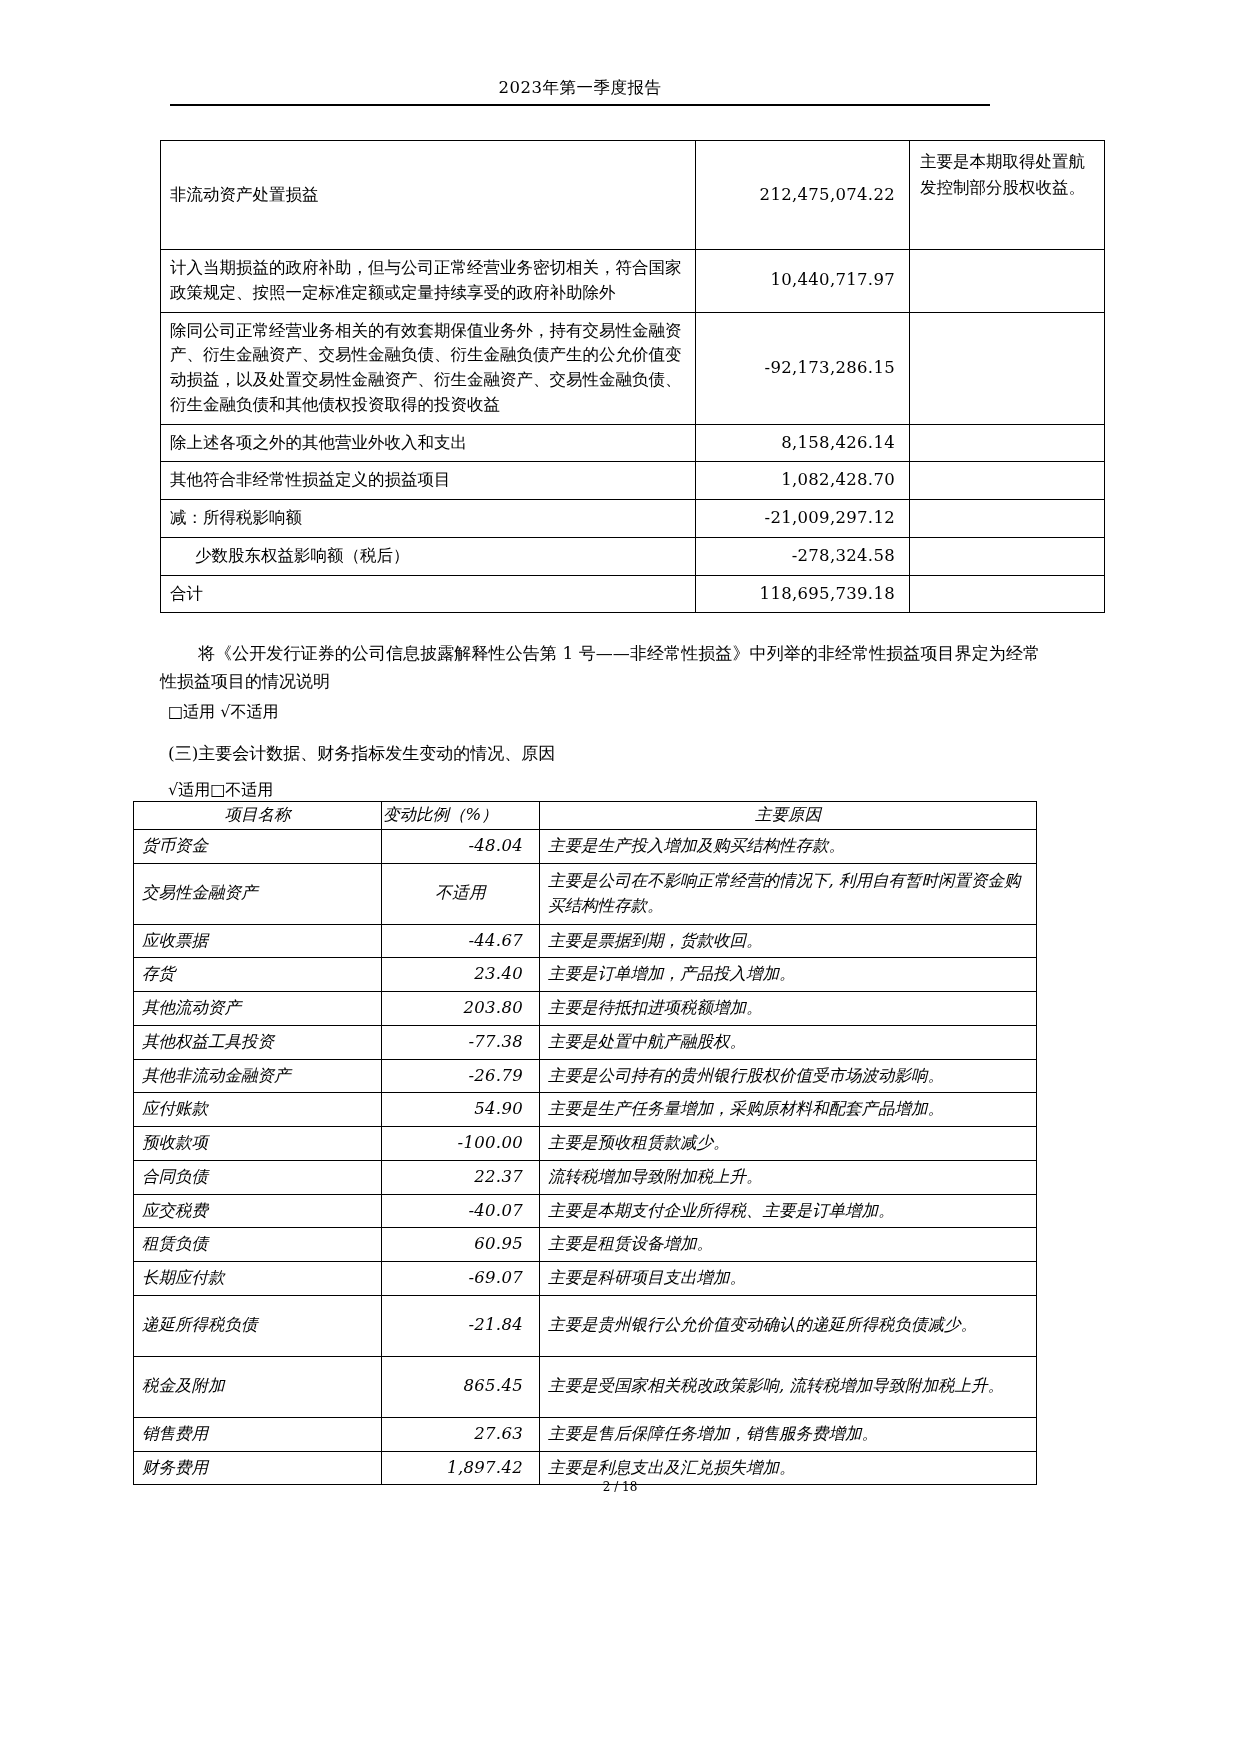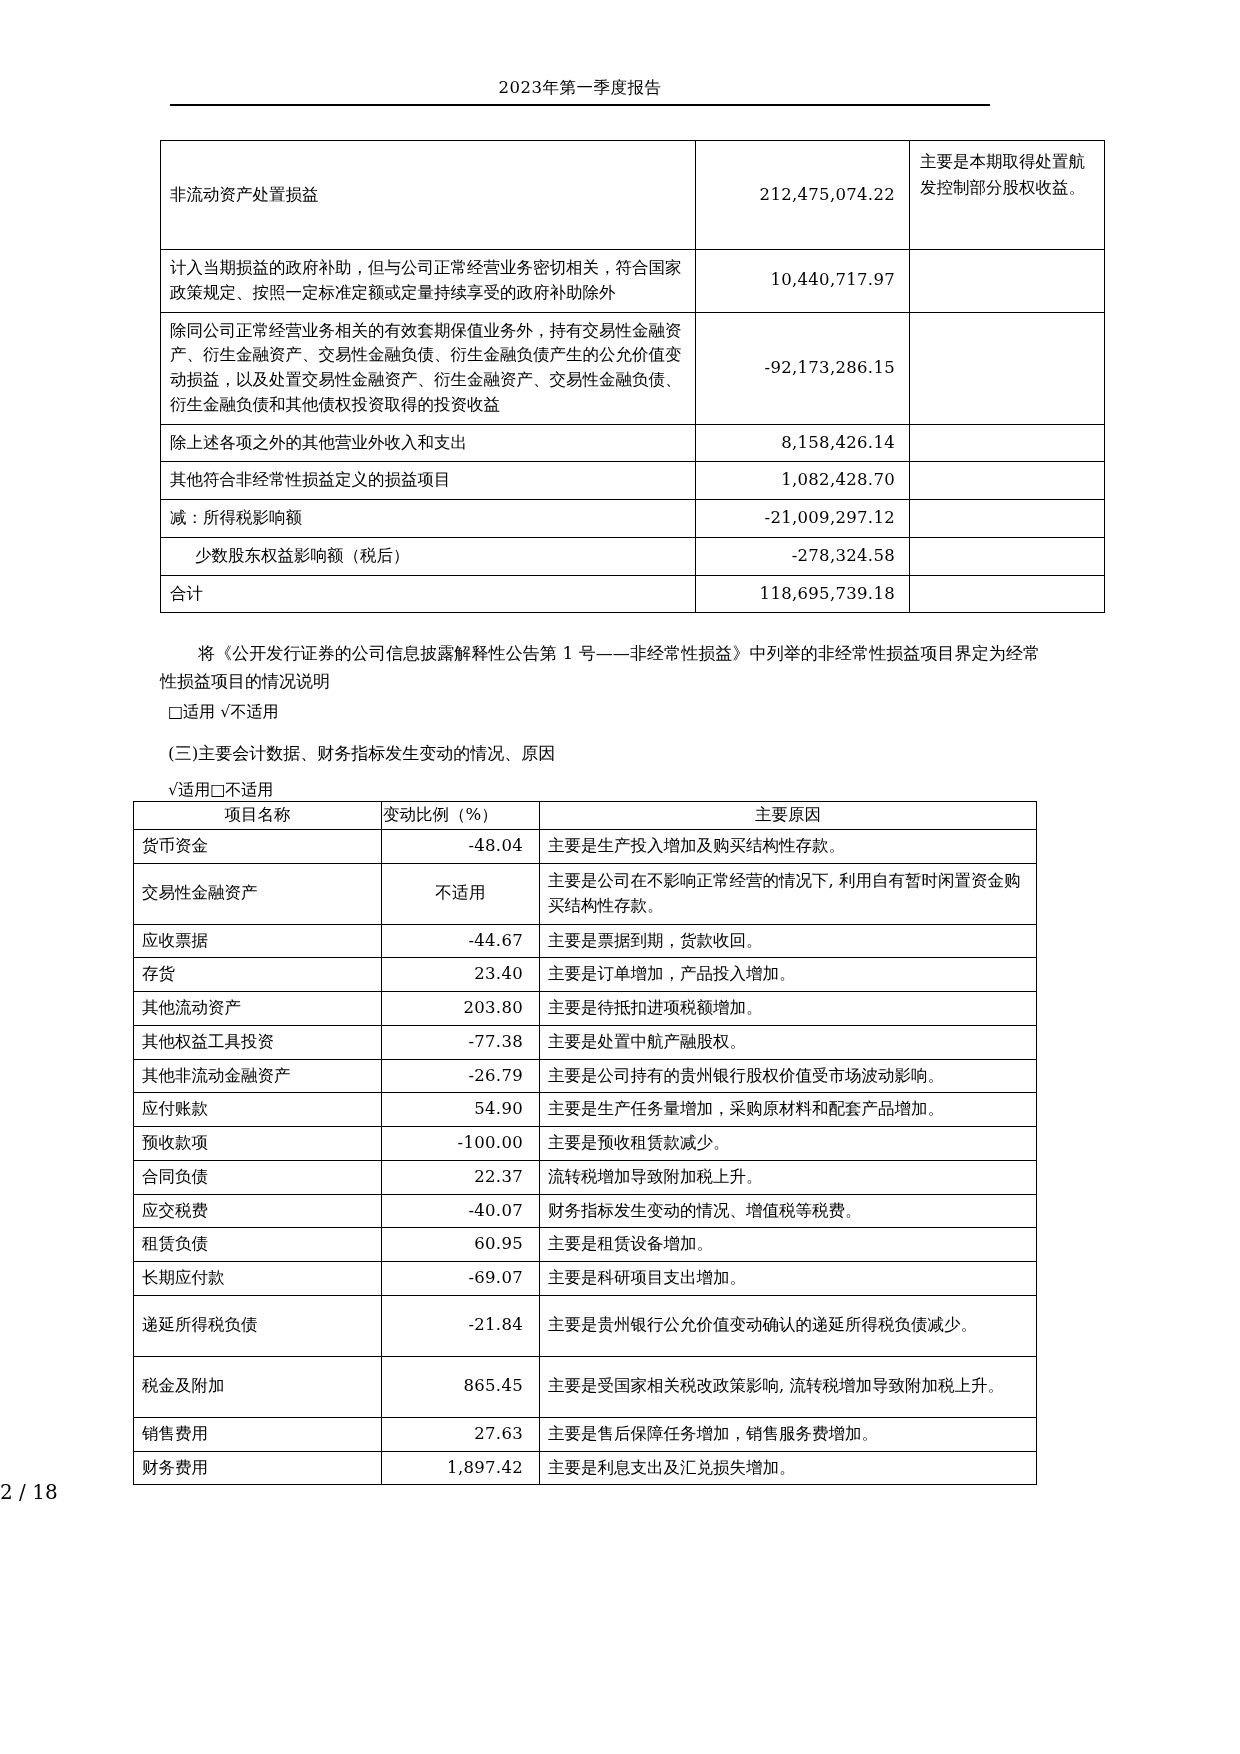--- a/index.html
+++ b/index.html
@@ -105,38 +105,40 @@
     width: 600px;
   }
   .chk { font-family: "DejaVu Sans", sans-serif; font-size: 16px; }
 
   
   .t2 {
     position: absolute;
     left: 133px;
     top: 801px;
     width: 894px;
+    font-style: italic;
   }
   .t2 td { padding: 4px 8px; }
   .t2 .h-item { width: 245px; text-align: center; }
   .t2 .h-pct  { width: 155px; text-align: left; }
   .t2 .h-rsn  { width: 494px; text-align: center; }
   .t2 .c-item { text-align: left; }
   .t2 .c-pct  { text-align: right; padding-right: 16px; letter-spacing: 0.3px; }
   .t2 .c-pct.na { text-align: center; padding-right: 8px; }
   .t2 .c-rsn  { text-align: left; line-height: 1.5; }
   .t2 tr.r2 td { height: 52px; }
 
   
   .footer {
     position: absolute;
     left: 0;
     top: 1480px;
     width: 1240px;
-    font-size: 20px;
+    text-align: center;
+    font-size: 12px;
   }
 </style>
 </head>
 <body>
 
 <div class="page">
 
   <div class="header-wrap">
     <div class="header-title">2023年第一季度报告</div>
   </div>
@@ -247,21 +249,21 @@
         <td class="c-rsn">主要是预收租赁款减少。</td>
       </tr>
       <tr>
         <td class="c-item">合同负债</td>
         <td class="c-pct">22.37</td>
         <td class="c-rsn">流转税增加导致附加税上升。</td>
       </tr>
       <tr>
         <td class="c-item">应交税费</td>
         <td class="c-pct">-40.07</td>
-        <td class="c-rsn">财务指标发生变动的情况、增值税等税费。</td>
+        <td class="c-rsn">主要是本期支付企业所得税、主要是订单增加。</td>
       </tr>
       <tr>
         <td class="c-item">租赁负债</td>
         <td class="c-pct">60.95</td>
         <td class="c-rsn">主要是租赁设备增加。</td>
       </tr>
       <tr>
         <td class="c-item">长期应付款</td>
         <td class="c-pct">-69.07</td>
         <td class="c-rsn">主要是科研项目支出增加。</td>

